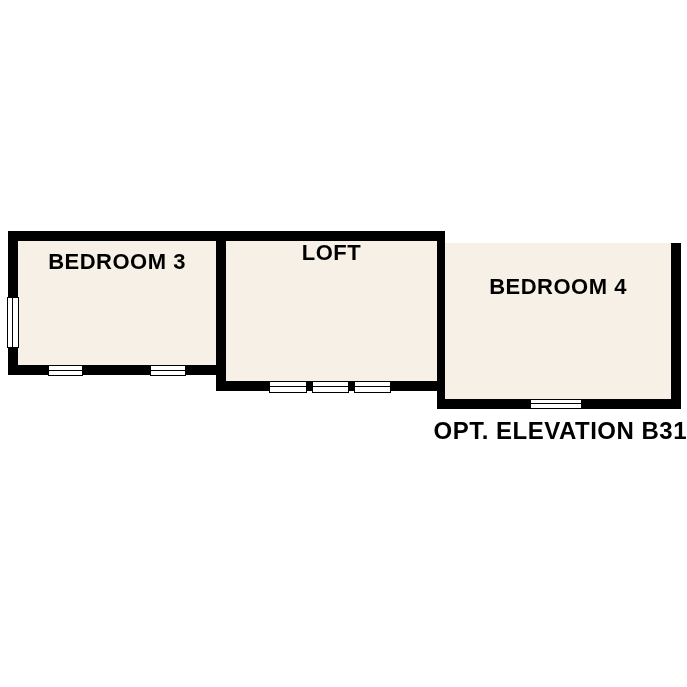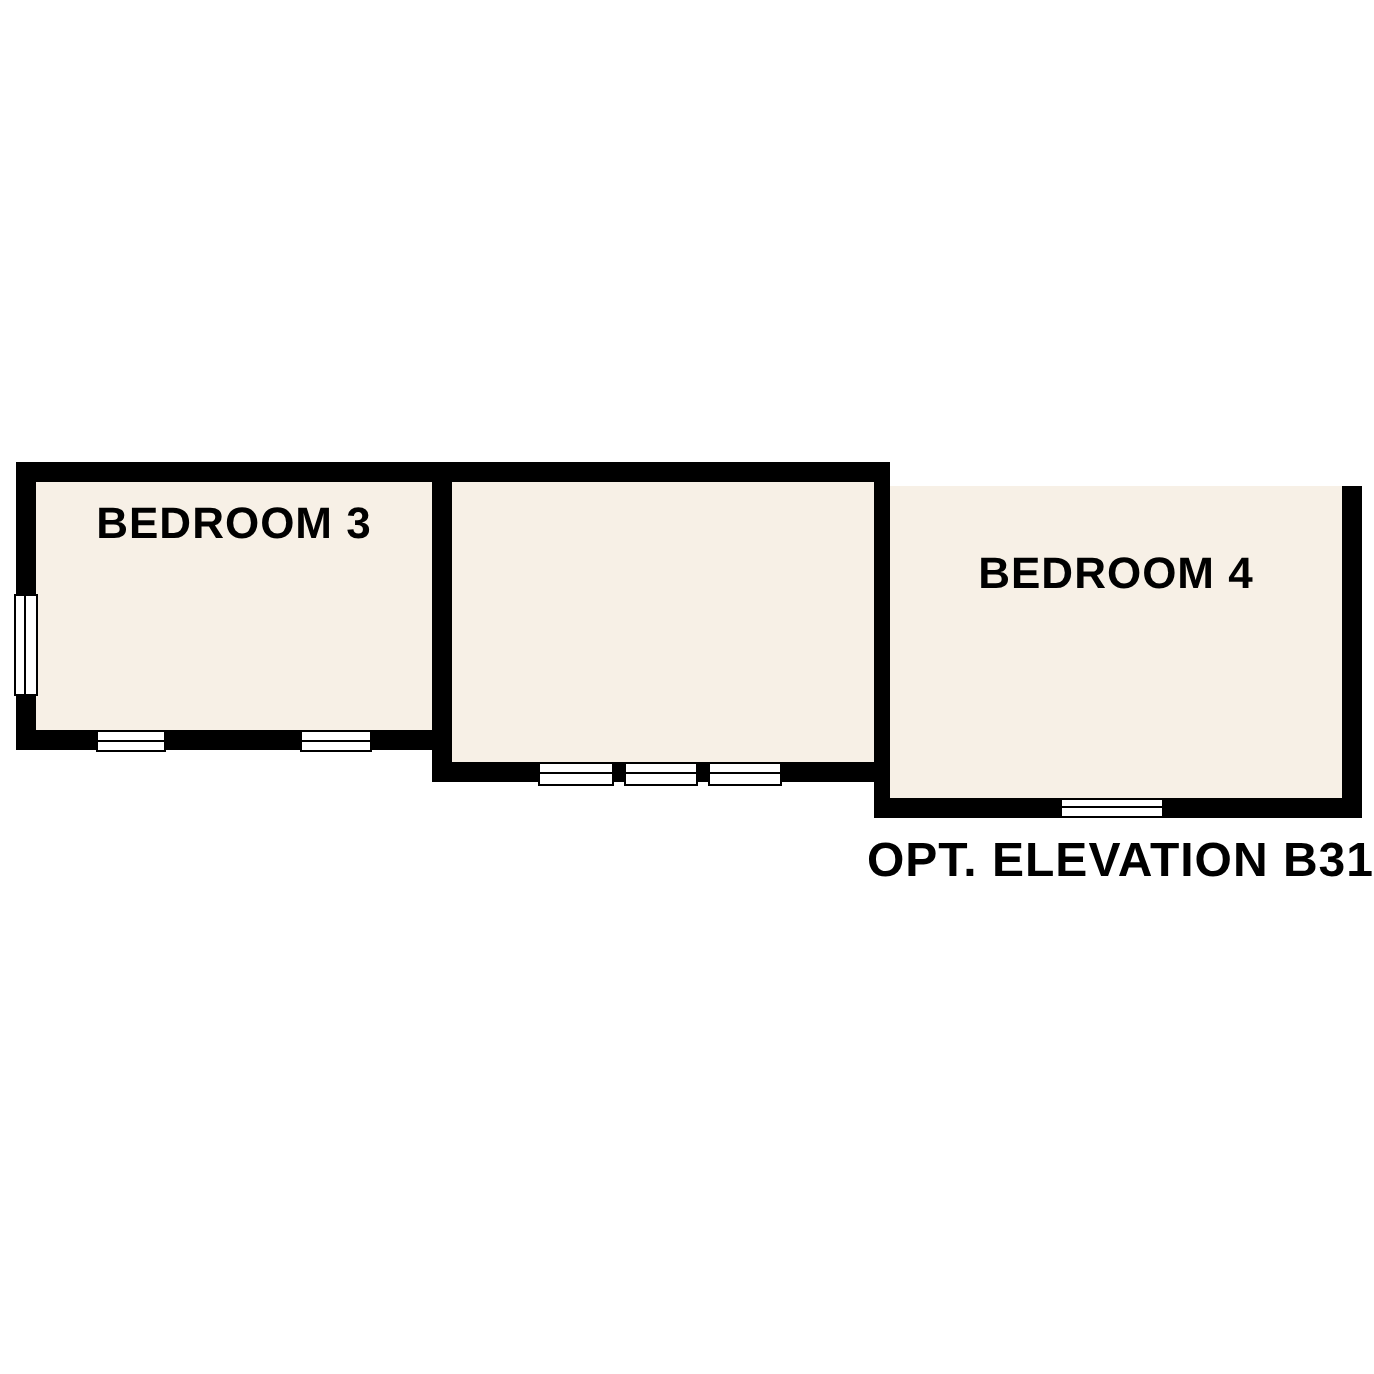--- a/index.html
+++ b/index.html
@@ -92,17 +92,18 @@
 
   <div class="window v" style="left:7px; top:297px; width:12px; height:51px;"></div>
   <div class="window h" style="left:48px; top:365px; width:35px; height:11px;"></div>
   <div class="window h" style="left:150px; top:365px; width:36px; height:11px;"></div>
   <div class="window h" style="left:269px; top:381px; width:38px; height:12px;"></div>
   <div class="window h" style="left:312px; top:381px; width:37px; height:12px;"></div>
   <div class="window h" style="left:354px; top:381px; width:37px; height:12px;"></div>
   <div class="window h" style="left:530px; top:399px; width:52px; height:10px;"></div>
 
   <div class="room-label" style="left:18px; top:251px; width:198px;">BEDROOM 3</div>
+  <div class="room-label" style="left:226px; top:242px; width:211px;">LOFT</div>
   <div class="room-label" style="left:445px; top:276px; width:226px;">BEDROOM 4</div>
 
   <div class="caption">OPT. ELEVATION B31</div>
 
 </div>
 
 </body></html>

